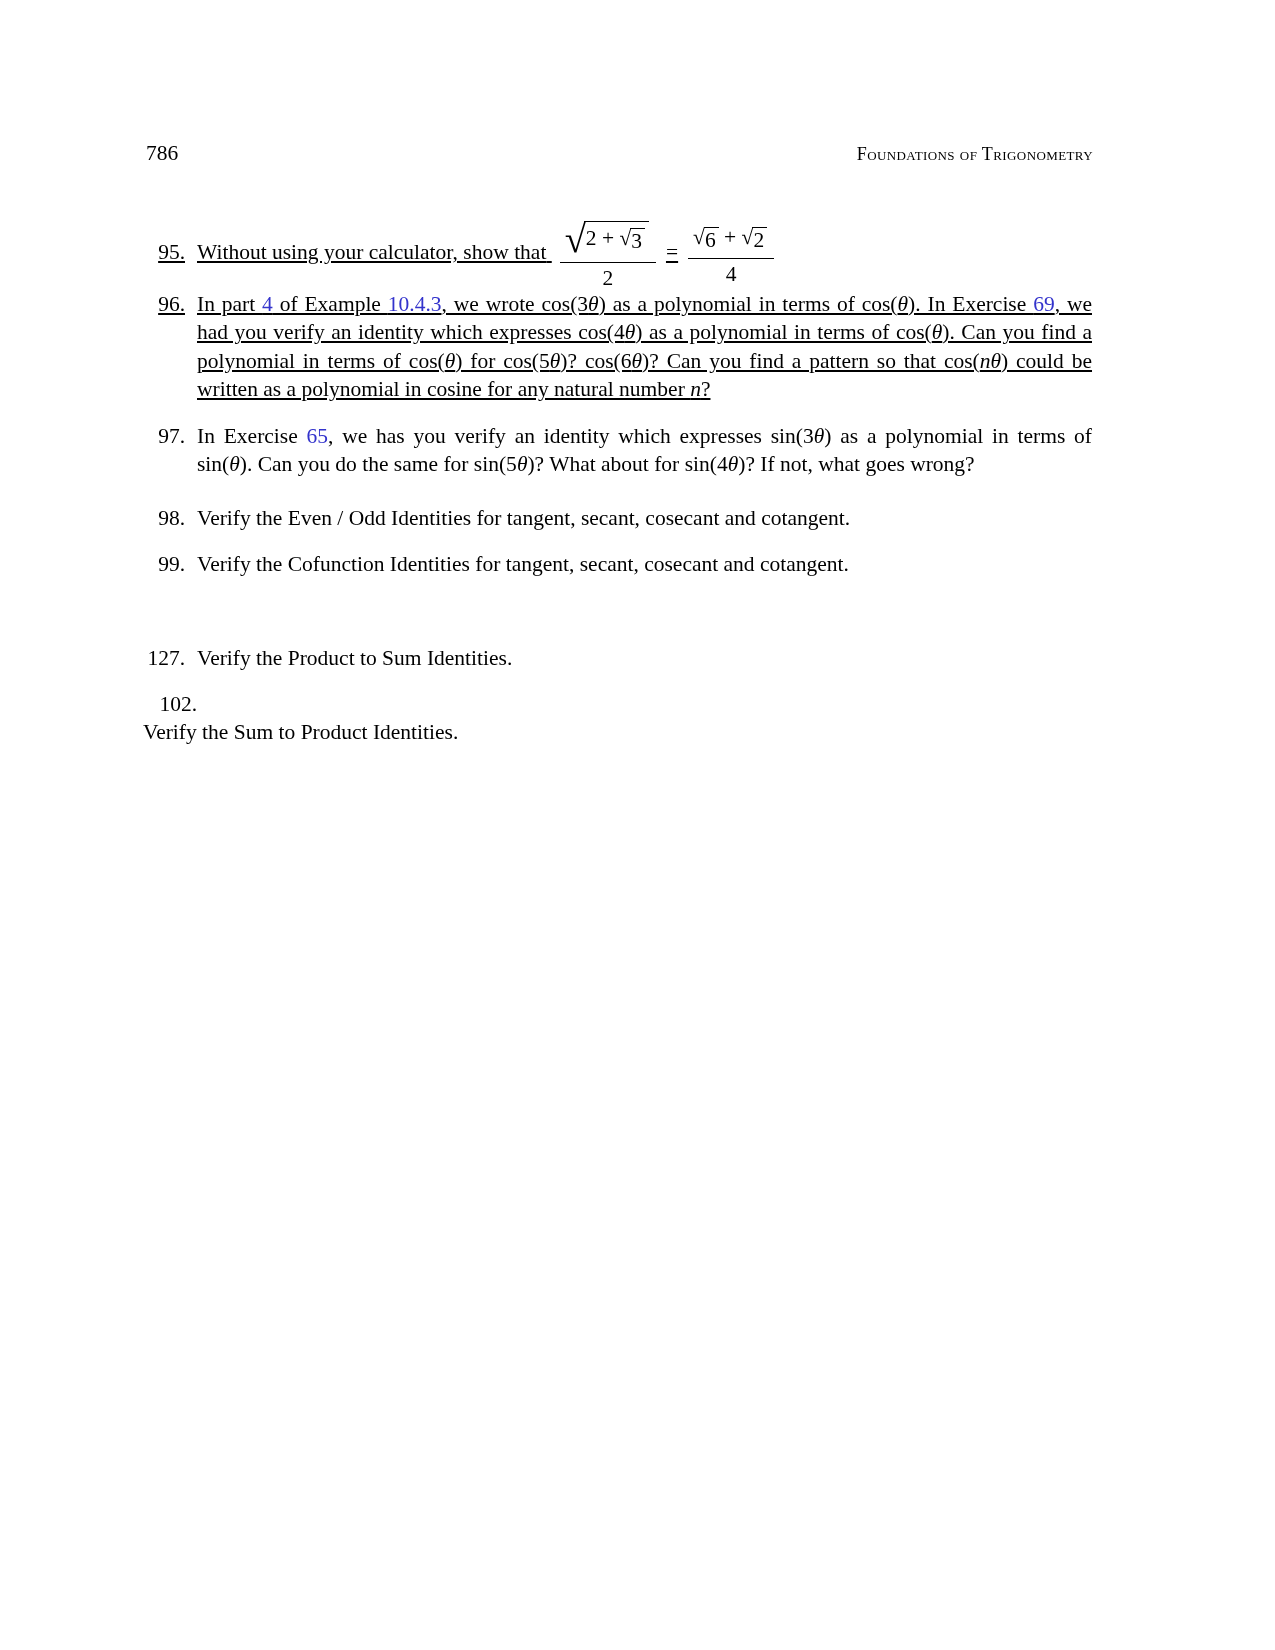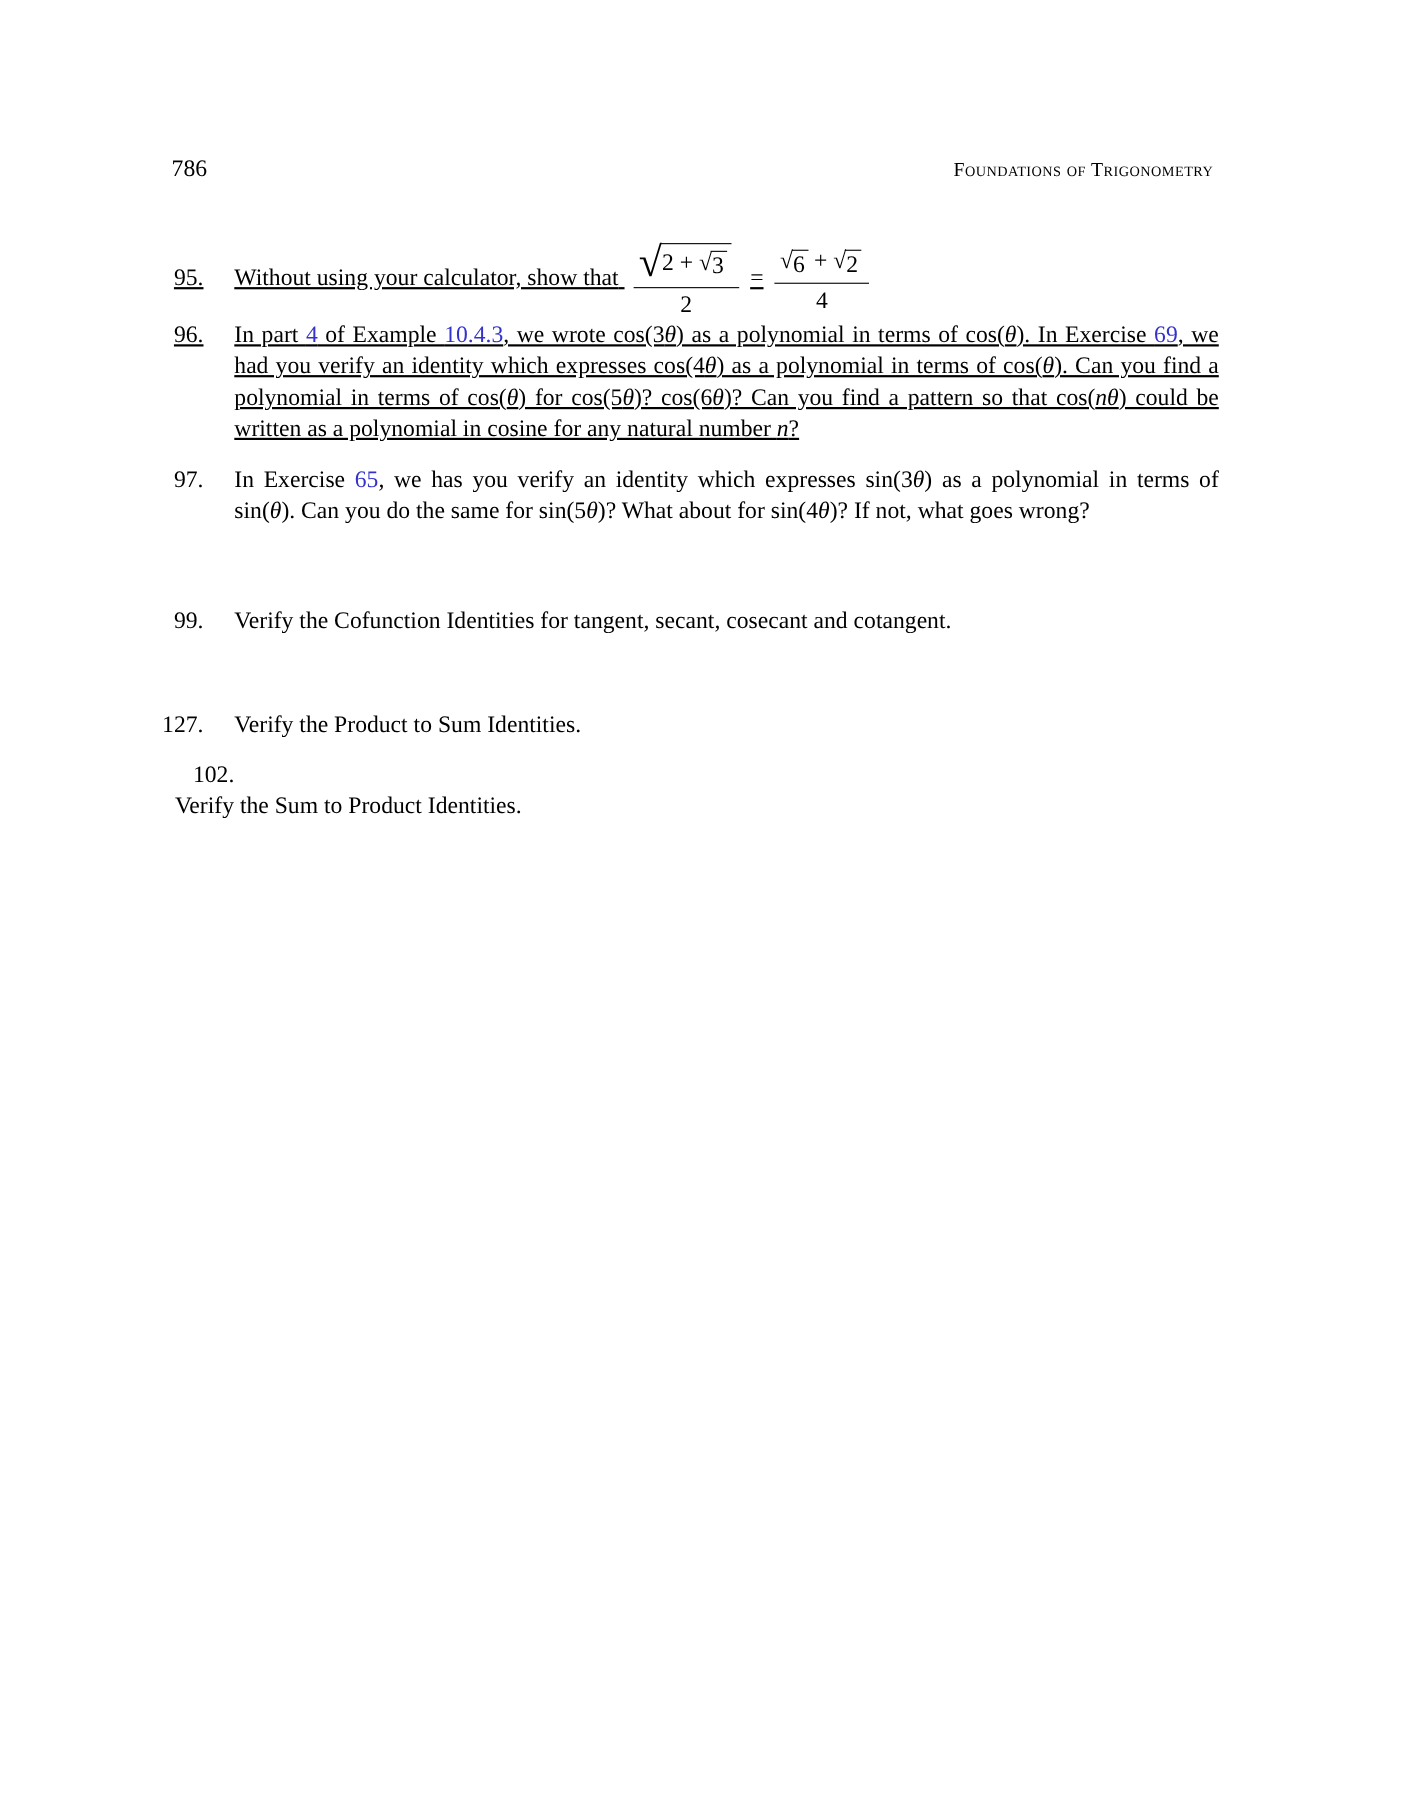--- a/index.html
+++ b/index.html
@@ -8,39 +8,39 @@
     position:relative;
     width:1275px;height:1650px;
     margin:0 auto;
     background:#ffffff;
     font-family:"Liberation Serif","DejaVu Serif",serif;
     font-size:21.5px;
     color:#000000;
     overflow:hidden;
   }
   .header{
-    position:absolute;left:156px;top:141px;width:947px;
+    position:absolute;left:146px;top:141px;width:947px;
     display:flex;justify-content:space-between;align-items:baseline;
   }
   .page-number{font-size:21.5px;}
   .running-title{
     font-variant:small-caps;
     letter-spacing:0.4px;
     font-size:18px;
   }
   .problem{
     position:absolute;left:131px;
     display:flex;align-items:baseline;
   }
   .pnum{
     flex:none;width:54px;text-align:right;
     line-height:28.4px;
   }
   .ptext{
-    margin-left:28px;width:895px;
+    margin-left:12px;width:895px;
     text-align:justify;
     line-height:28.4px;
   }
   .ref{color:#3333cc;cursor:pointer;text-decoration:none;}
   .it{font-style:italic;}
   
   .frac{
     display:inline-flex;flex-direction:column;align-items:center;
     vertical-align:middle;margin:0 8px;text-align:center;line-height:1.15;
   }
@@ -101,20 +101,24 @@
   <div class="problem" style="top:290px;text-decoration:underline;">
     <div class="pnum">96.</div>
     <div class="ptext"><span>In part </span><span class="ref">4</span><span> of Example </span><span class="ref">10.4.3</span><span>, we wrote cos(3</span><span class="it">θ</span><span>) as a polynomial in terms of cos(</span><span class="it">θ</span><span>). In Exercise </span><span class="ref">69</span><span>, we had you verify an identity which expresses cos(4</span><span class="it">θ</span><span>) as a polynomial in terms of cos(</span><span class="it">θ</span><span>). Can you find a polynomial in terms of cos(</span><span class="it">θ</span><span>) for cos(5</span><span class="it">θ</span><span>)? cos(6</span><span class="it">θ</span><span>)? Can you find a pattern so that cos(</span><span class="it">nθ</span><span>) could be written as a polynomial in cosine for any natural number </span><span class="it">n</span><span>?</span></div>
   </div>
 
   <div class="problem" style="top:422px;">
     <div class="pnum">97.</div>
     <div class="ptext"><span>In Exercise </span><span class="ref">65</span><span>, we has you verify an identity which expresses sin(3</span><span class="it">θ</span><span>) as a polynomial in terms of sin(</span><span class="it">θ</span><span>). Can you do the same for sin(5</span><span class="it">θ</span><span>)? What about for sin(4</span><span class="it">θ</span><span>)? If not, what goes wrong?</span></div>
   </div>
 
+  <div class="problem" style="top:504px;">
+    <div class="pnum">98.</div>
+    <div class="ptext">Verify the Even / Odd Identities for tangent, secant, cosecant and cotangent.</div>
+  </div>
 
   <div class="problem" style="top:550px;">
     <div class="pnum">99.</div>
     <div class="ptext">Verify the Cofunction Identities for tangent, secant, cosecant and cotangent.</div>
   </div>
 
 
   <div class="problem" style="top:644px;">
     <div class="pnum">127.</div>
     <div class="ptext">Verify the Product to Sum Identities.</div>

